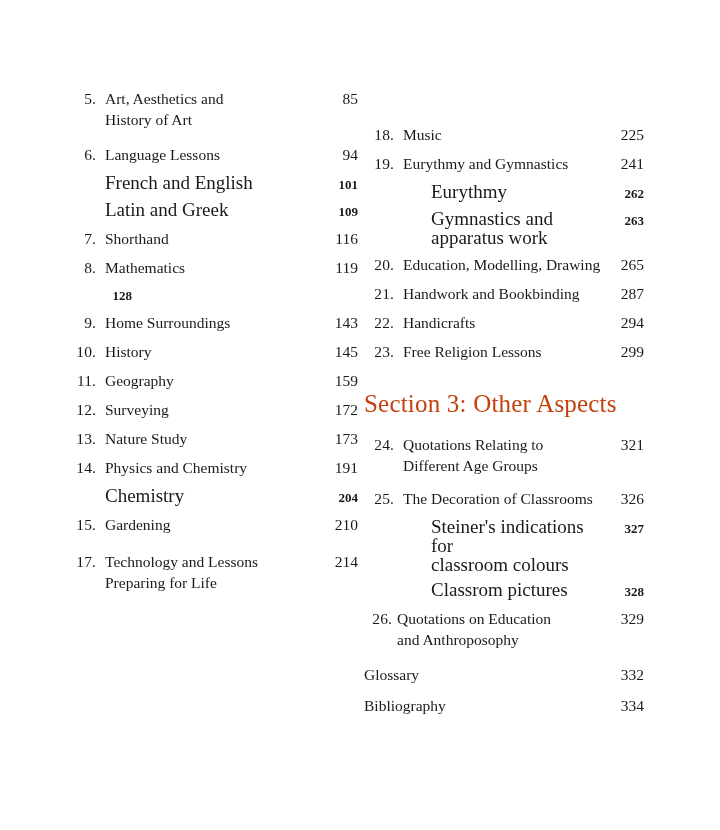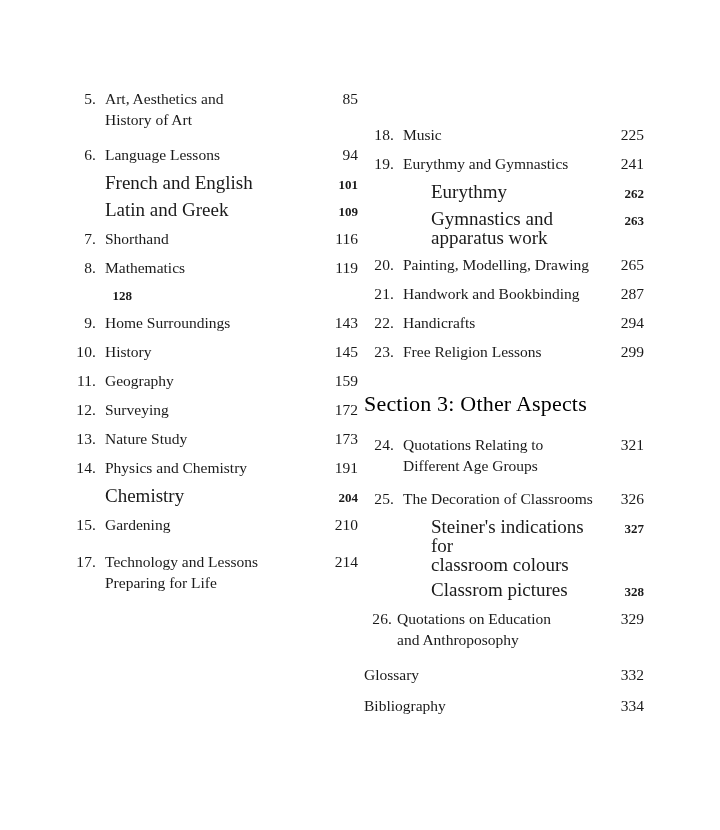--- a/index.html
+++ b/index.html
@@ -96,23 +96,23 @@
   .entry.plain .num { width: 0; }
   .entry.plain .title { padding-left: 0; }
   .col-right .entry.plain .title { padding-left: 0; }
 
   
   .entry.tight .num { width: 28px; }
   .entry.tight .title { padding-left: 5px; }
 
   
   .section-head {
-    font-size: 22px;
+    font-size: 25px;
     line-height: 24px;
-    color: #000000;
+    color: #c2410c;
     letter-spacing: 0.2px;
     white-space: nowrap;
   }
 
   
   .sp-6  { height: 6px; }
   .sp-7  { height: 7px; }
   .sp-8  { height: 8px; }
   .sp-10 { height: 10px; }
   .sp-12 { height: 12px; }
@@ -269,21 +269,21 @@
 
       <div class="entry sub">
         <span class="num"></span>
         <span class="title">Gymnastics and apparatus work</span>
         <span class="pg">263</span>
       </div>
       <div class="sp-7"></div>
 
       <div class="entry">
         <span class="num">20.</span>
-        <span class="title">Painting, Modelling, Drawing</span>
+        <span class="title">Education, Modelling, Drawing</span>
         <span class="pg">265</span>
       </div>
       <div class="sp-8"></div>
 
       <div class="entry">
         <span class="num">21.</span>
         <span class="title">Handwork and Bookbinding</span>
         <span class="pg">287</span>
       </div>
       <div class="sp-8"></div>

